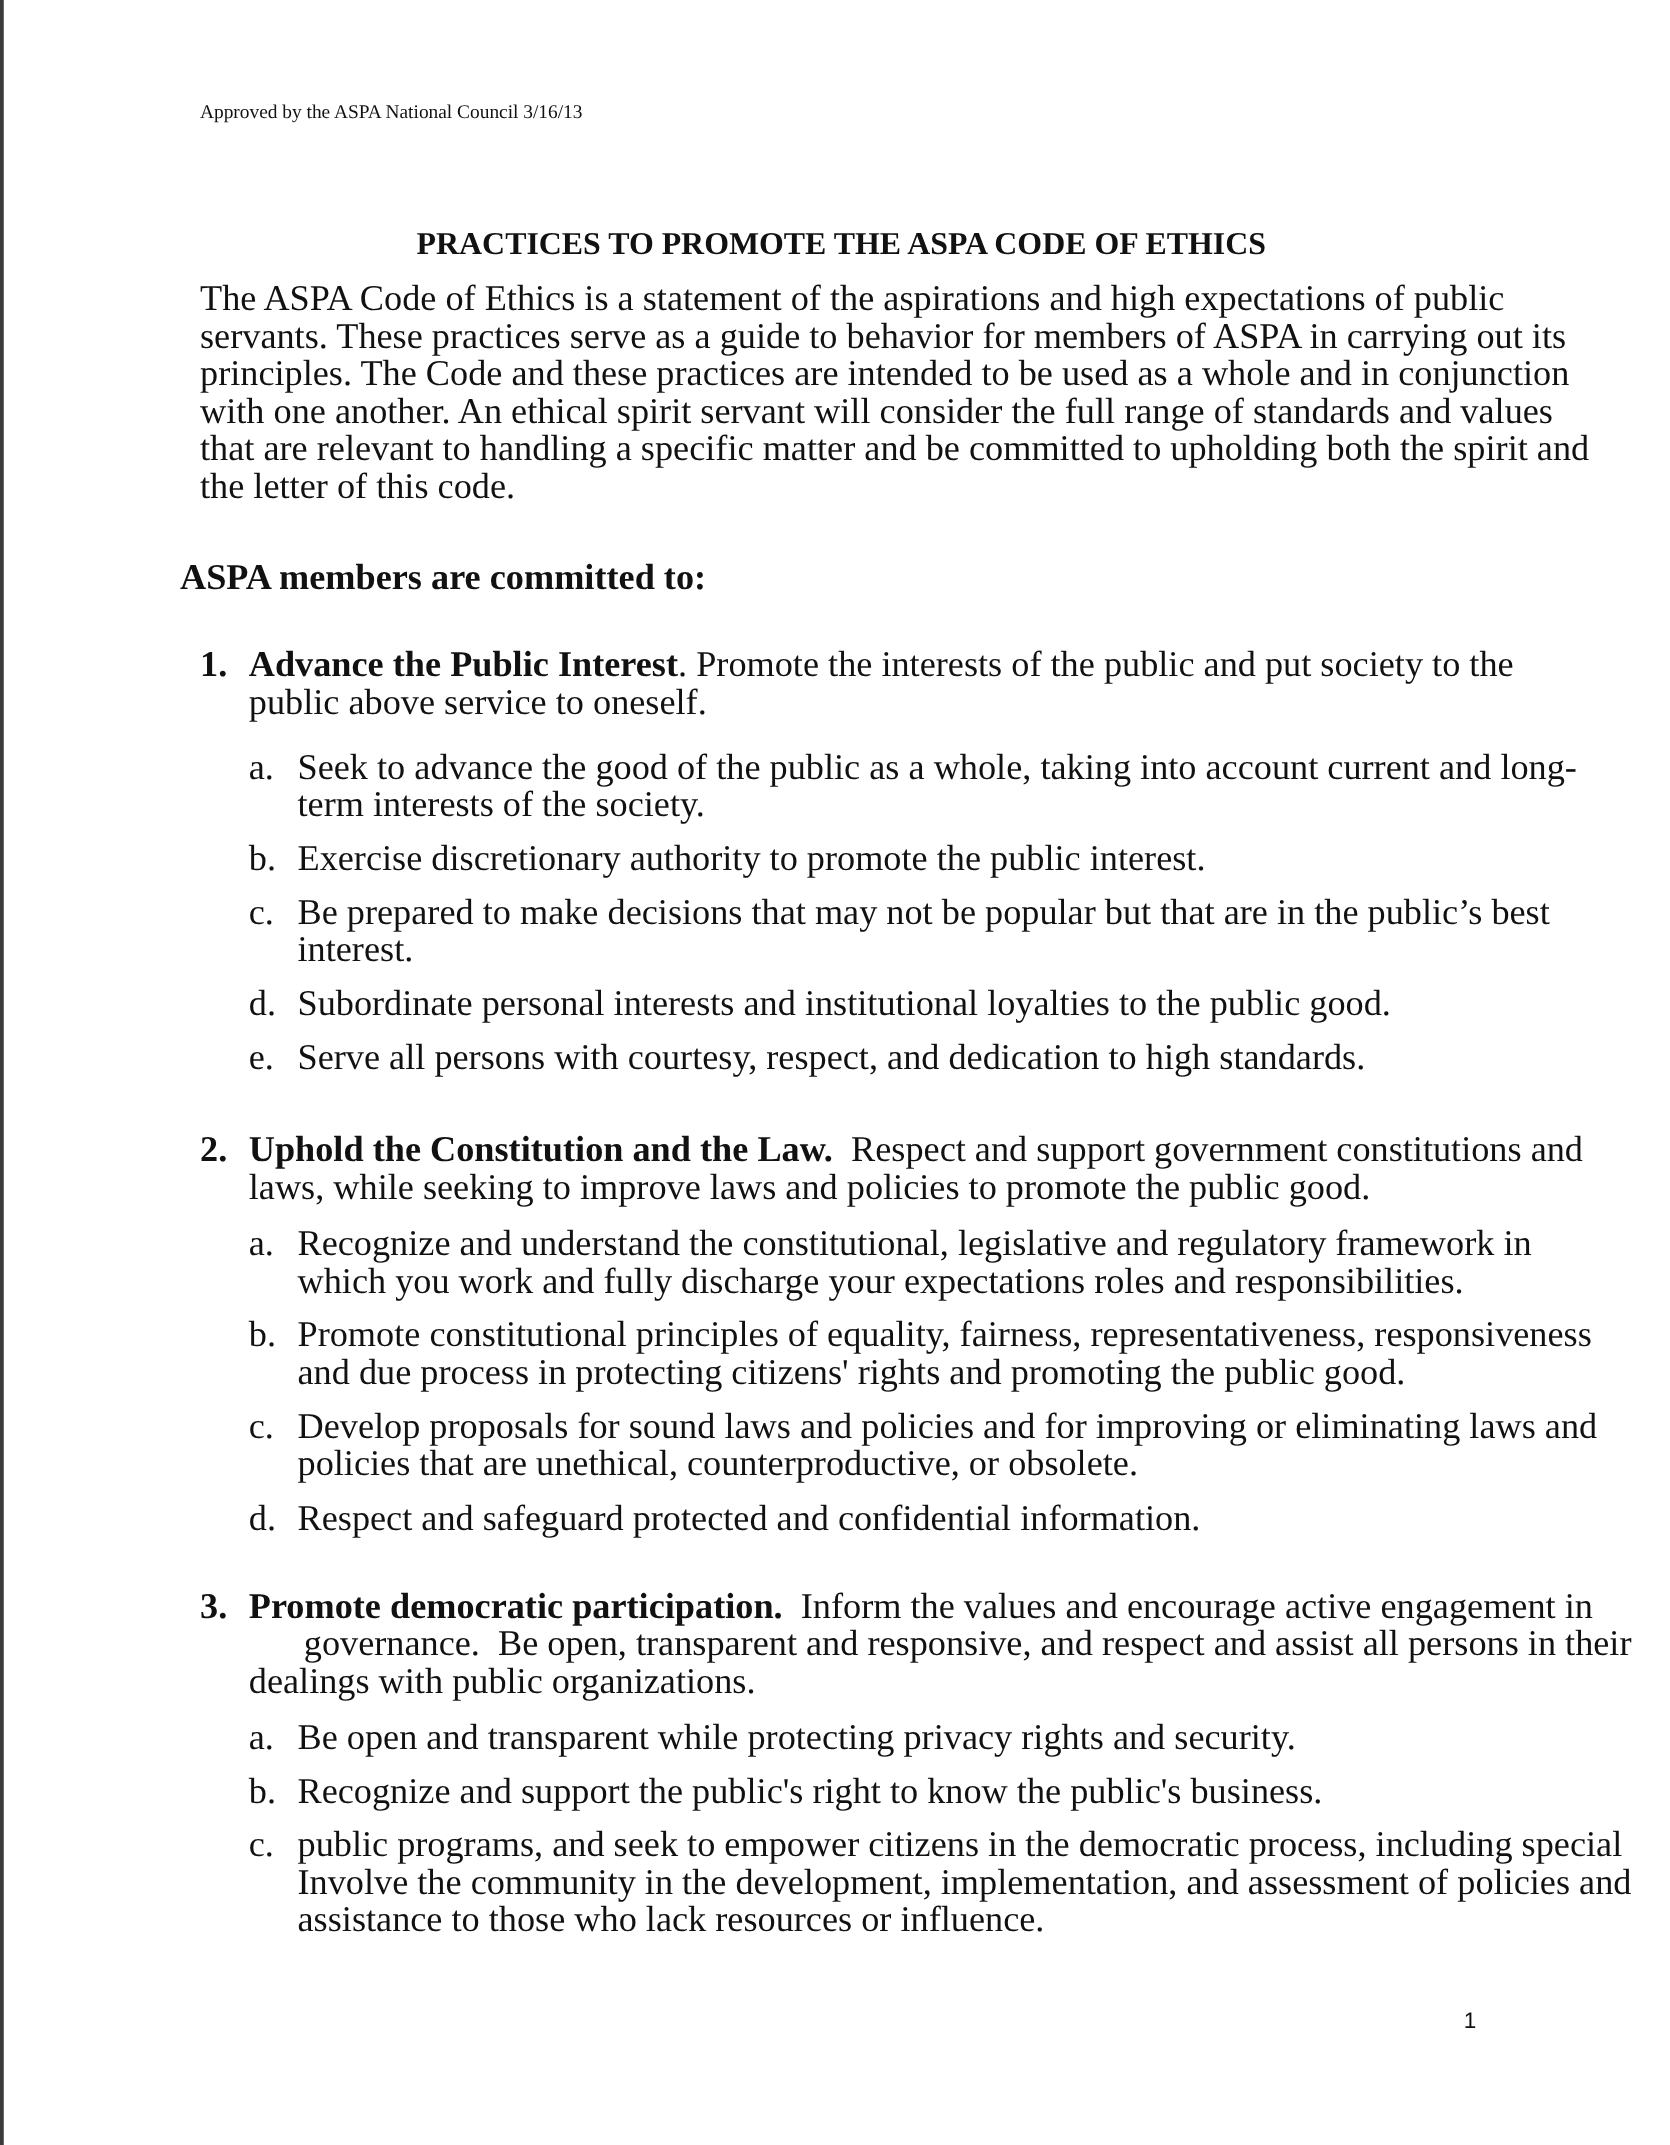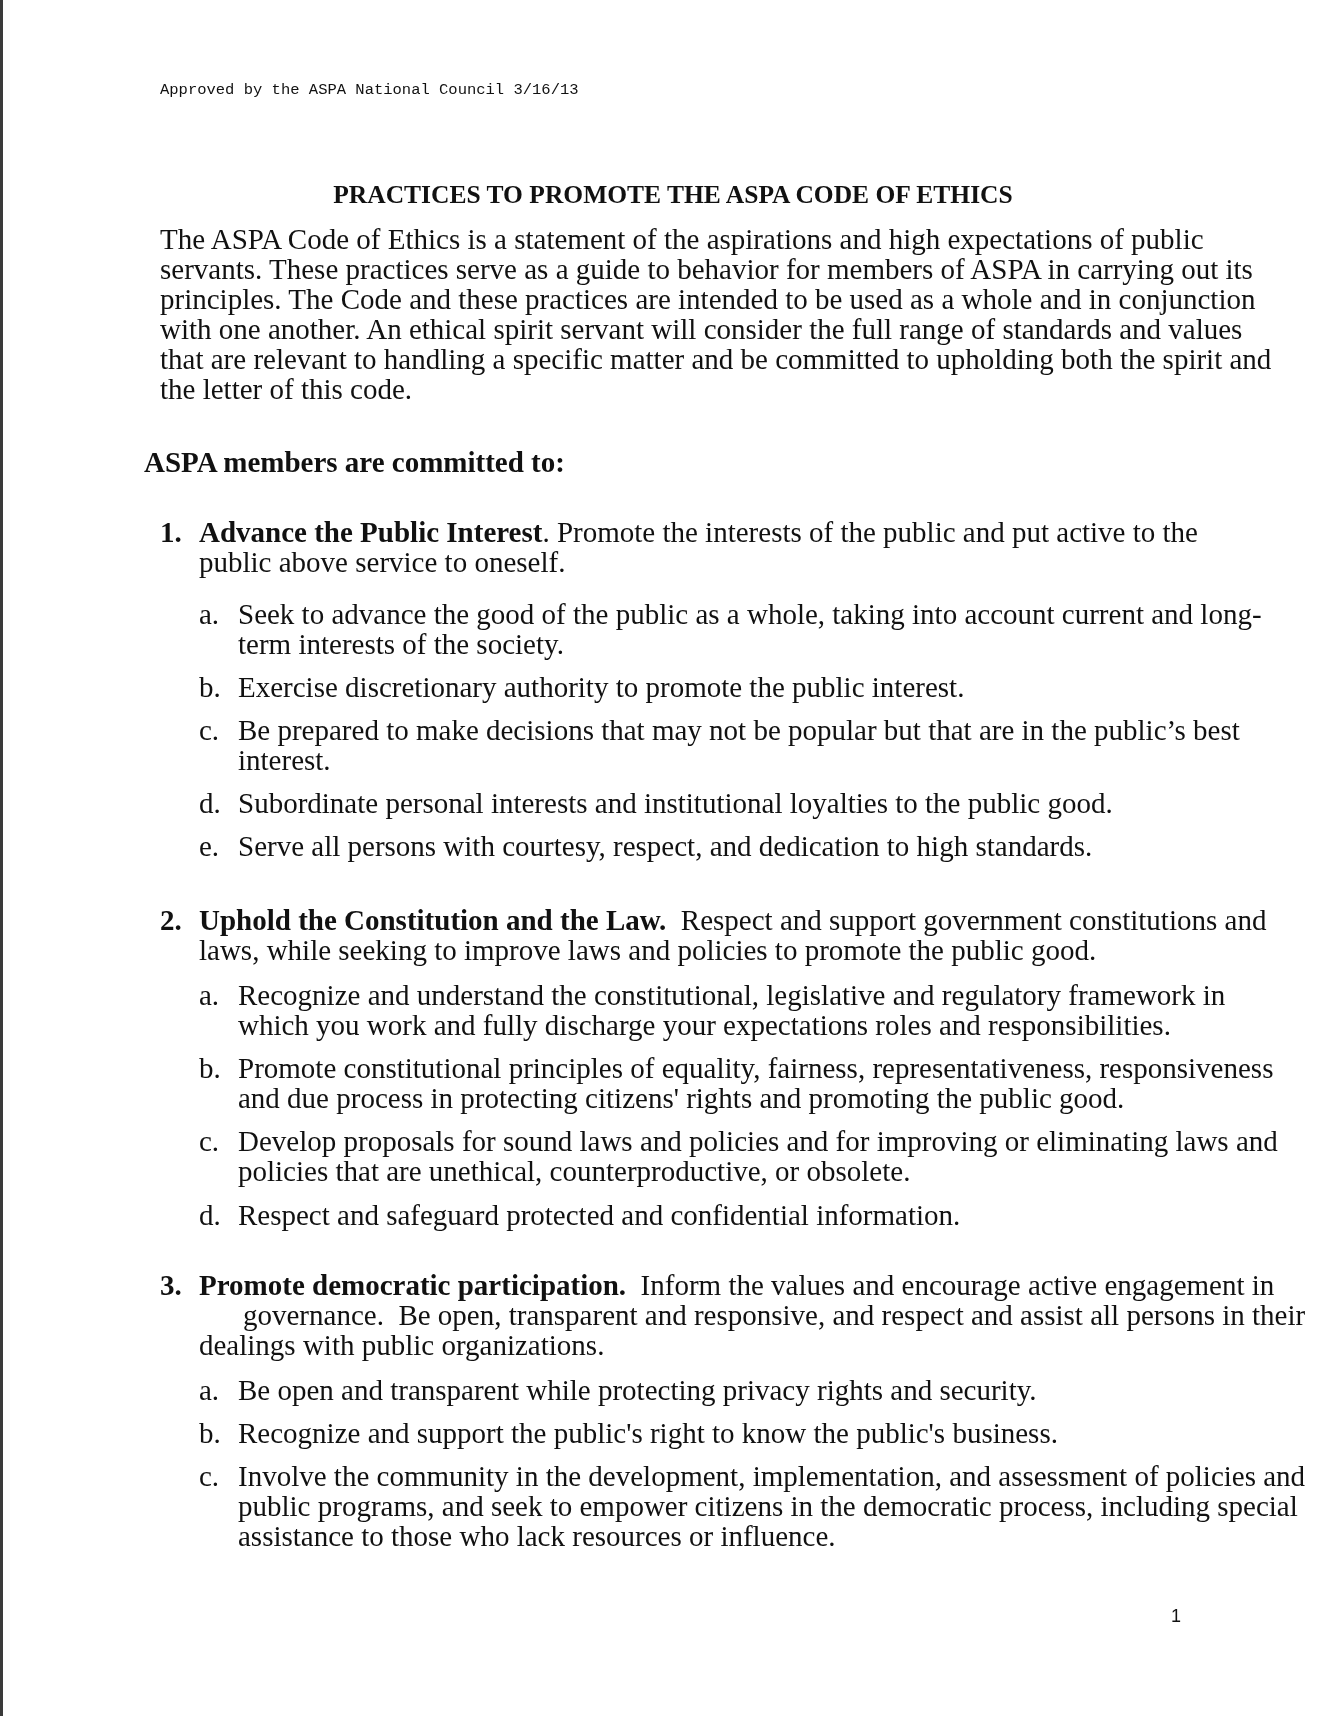--- a/index.html
+++ b/index.html
@@ -22,21 +22,21 @@
   }
   .page {
     position: absolute;
     left: 0; top: 0;
     width: 1336px; height: 1716px;
   }
   .header-note {
     position: absolute;
     left: 160px;
     top: 80px;
-    font-family: Liberation Mono, monospace;
+    font-family: Liberation Serif, serif;
     font-size: 15.5px;
     line-height: 20px;
     white-space: nowrap;
     color: #111;
   }
   .title {
     position: absolute;
     left: 0;
     width: 1346px;
     top: 180px;
@@ -121,21 +121,21 @@
     <span class="line">with one another.  An ethical spirit servant will consider the full range of standards and values</span>
     <span class="line">that are relevant to handling a specific matter and be committed to upholding both the spirit and</span>
     <span class="line">the letter of this code.</span>
   </div>
 
   <div class="lead serif line">ASPA members are committed to:</div>
 
   <div class="section serif" style="top:517px;">
     <div class="item-row">
       <span class="item-num">1.</span>
-      <span class="line"><span class="item-title">Advance the Public Interest</span><span style="white-space:pre;">. Promote the interests of the public and put active to the</span></span>
+      <span class="line"><span class="item-title">Advance the Public Interest</span><span style="white-space:pre;">. Promote the interests of the public and put society to the</span></span>
       <span class="line">public above service to oneself.</span>
     </div>
   </div>
   <div class="section serif" style="top:599px;">
     <div class="sub" style="top:0px;">
       <span class="sub-letter">a.</span>
       <span class="line">Seek to advance the good of the public as a whole, taking into account current and long-</span>
       <span class="line">term interests of the society.</span>
     </div>
     <div class="sub" style="top:73px;">
@@ -198,21 +198,21 @@
     <div class="sub" style="top:0px;">
       <span class="sub-letter">a.</span>
       <span class="line">Be open and transparent while protecting privacy rights and security.</span>
     </div>
     <div class="sub" style="top:43px;">
       <span class="sub-letter">b.</span>
       <span class="line">Recognize and support the public's right to know the public's business.</span>
     </div>
     <div class="sub" style="top:86px;">
       <span class="sub-letter">c.</span>
+      <span class="line">public programs, and seek to empower citizens in the democratic process, including special</span>
       <span class="line">Involve the community in the development, implementation, and assessment of policies and</span>
-      <span class="line">public programs, and seek to empower citizens in the democratic process, including special</span>
       <span class="line">assistance to those who lack resources or influence.</span>
     </div>
   </div>
 
   <div class="page-number">1</div>
 
 </div>
 
 </body></html>

